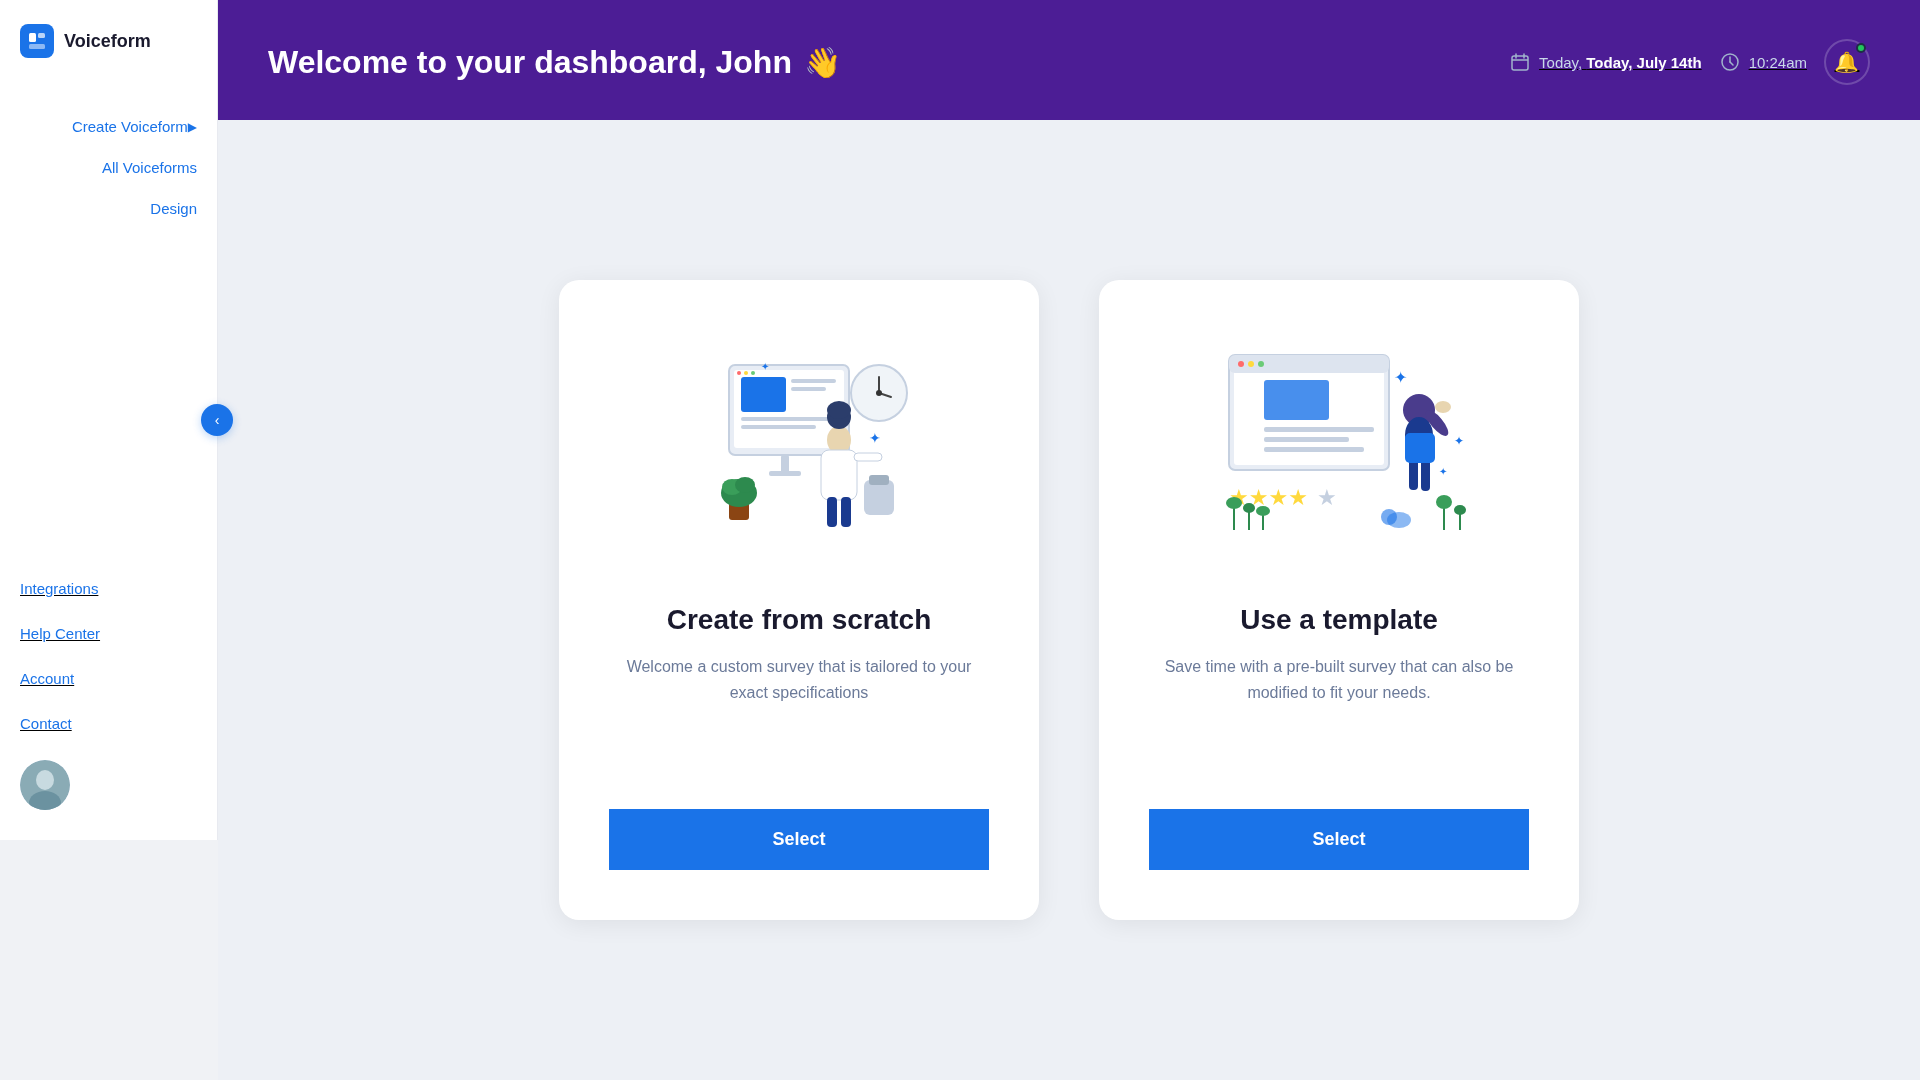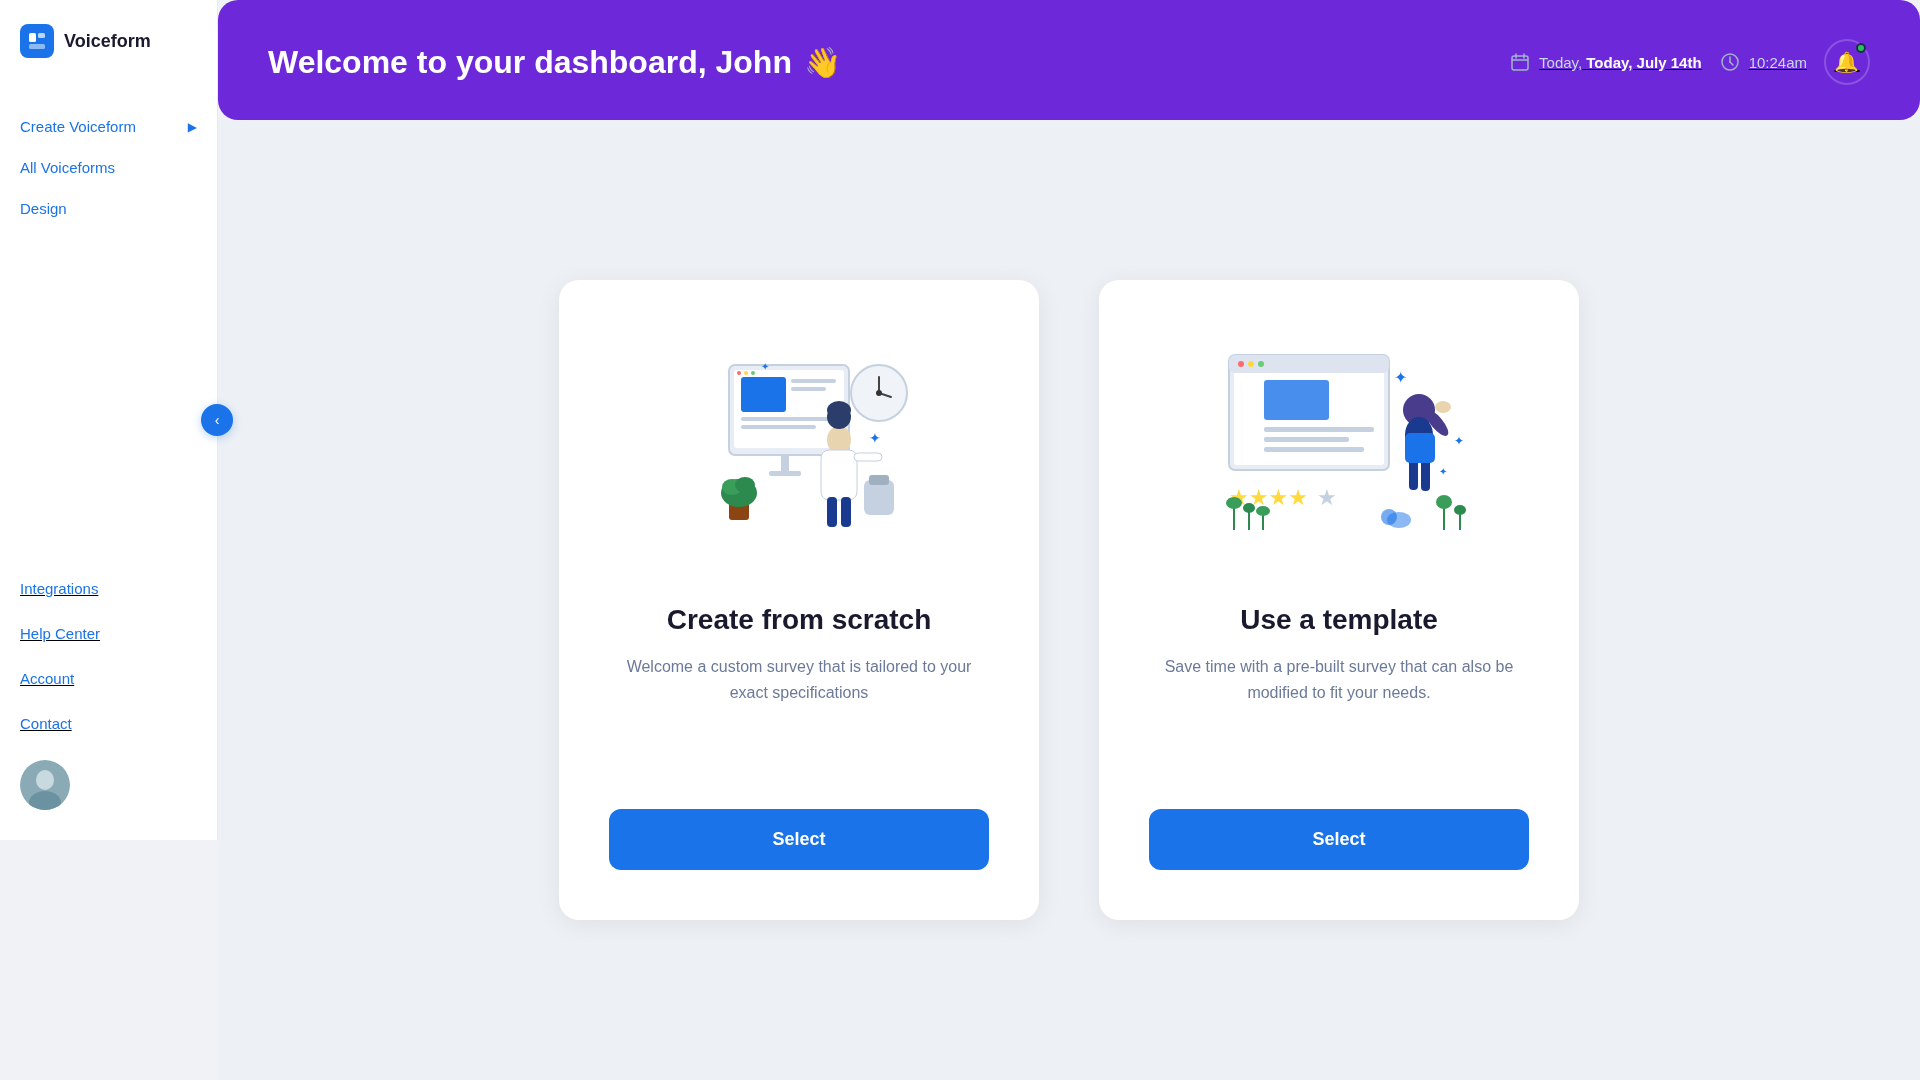--- a/index.html
+++ b/index.html
@@ -39,20 +39,21 @@
       font-size: 18px;
       font-weight: 700;
       color: #1a1a2e;
     }
     .sidebar-nav {
       flex: 1;
       padding: 30px 0 0 0;
       display: flex;
       flex-direction: column;
       gap: 4px;
+      align-items: flex-end;
     }
     .sidebar-item {
       display: flex;
       align-items: center;
       justify-content: space-between;
       padding: 10px 20px;
       cursor: pointer;
       font-size: 15px;
       color: #1a73e8;
       font-weight: 500;
@@ -105,27 +106,26 @@
     .main {
       flex: 1;
       display: flex;
       flex-direction: column;
       height: 1080px;
       overflow: hidden;
     }
 
     
     .header {
-      background: #6d28d9;
+      background: #4c1d95;
       padding: 22px 50px 18px 50px;
       display: flex;
       align-items: center;
       justify-content: space-between;
       min-height: 120px;
-      border-radius: 20px;
     }
     .header-left { display: flex; flex-direction: column; gap: 6px; }
     .header-title {
       font-size: 32px;
       font-weight: 800;
       color: #fff;
       display: flex;
       align-items: center;
       gap: 12px;
     }
@@ -232,21 +232,21 @@
       line-height: 1.6;
       margin-bottom: 50px;
       flex: 1;
     }
     .select-btn {
       width: 100%;
       padding: 20px;
       background: #1a73e8;
       color: white;
       border: none;
-      border-radius: 12px;
+      border-radius: 0;
       font-size: 18px;
       font-weight: 700;
       cursor: pointer;
       transition: background 0.15s;
     }
 
     
     svg { overflow: visible; }
   </style>
 </head>

